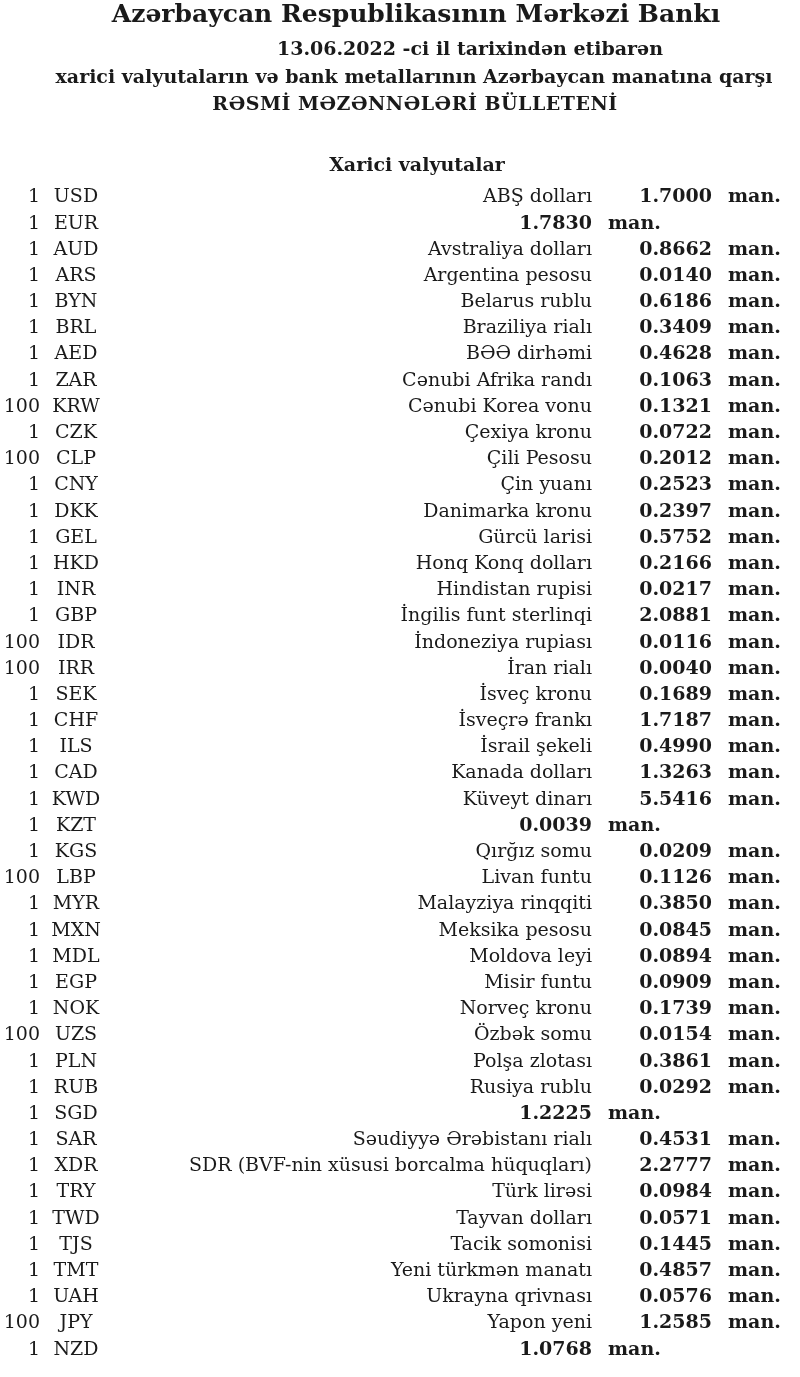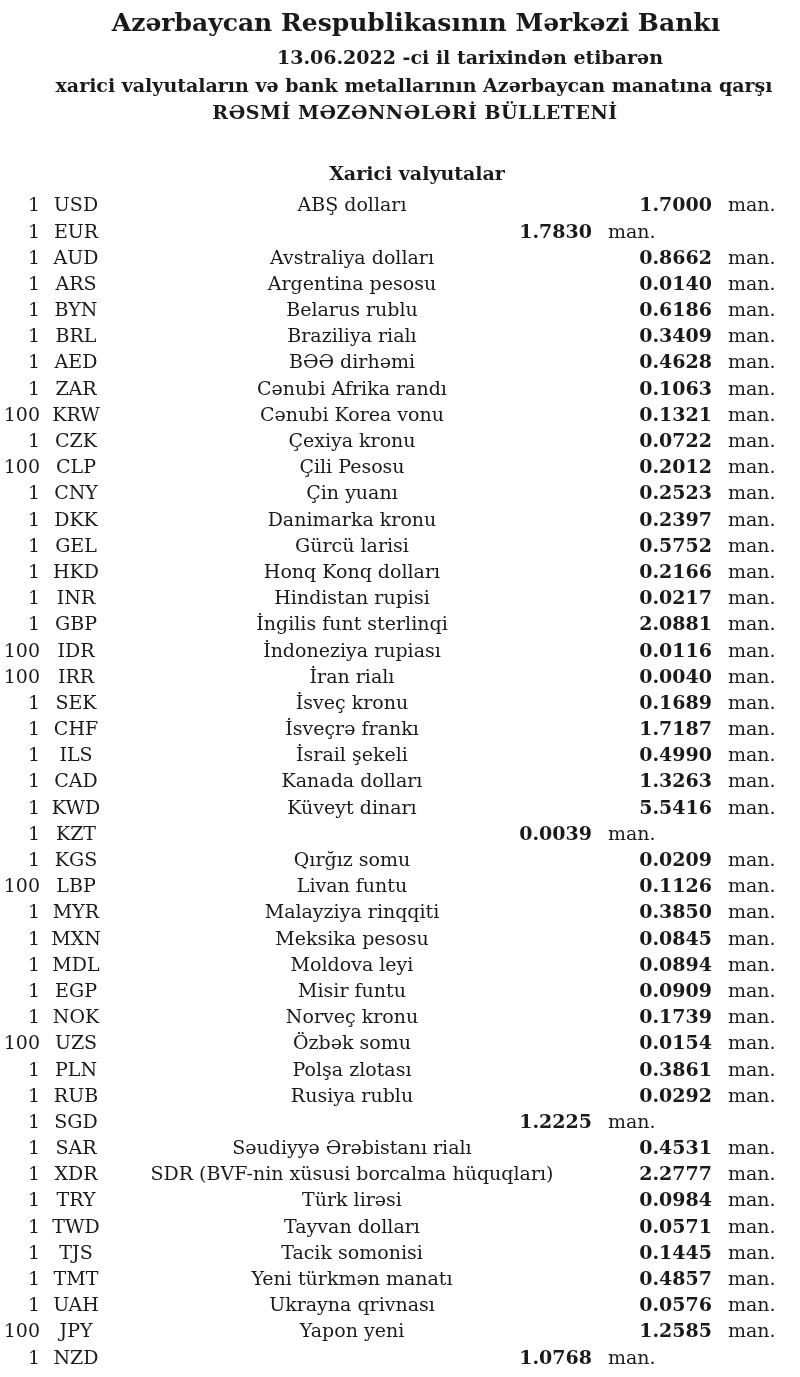--- a/index.html
+++ b/index.html
@@ -7,21 +7,21 @@
     position: relative;
     width: 800px;
     height: 1377px;
     margin: 0 auto;
     background: #ffffff;
     overflow: hidden;
     color: #1a1a1a;
     font-family: "DejaVu Serif", "Liberation Serif", serif;
     box-sizing: border-box;
   }
-  .header { padding-top: 9px; }
+  .header { }
   .t1 {
     text-align: center;
     transform: translateX(16px);
     font-size: 25px;
     font-weight: 700;
     line-height: 1.15;
   }
   .t2 {
     margin-top: 9px;
     text-align: center;
@@ -63,23 +63,23 @@
     display: grid;
     grid-template-columns: 40px 72px 1fr 120px 60px;
     align-items: baseline;
     height: 26.2px;
     line-height: 26.2px;
     font-size: 19px;
     white-space: nowrap;
   }
   .qty  { text-align: right; }
   .code { text-align: center; }
-  .name { text-align: center; overflow: hidden; }
+  .name { text-align: right; overflow: hidden; }
   .rate { text-align: right; font-weight: 700; }
-  .man  { padding-left: 16px; text-align: left; }
+  .man  { padding-left: 16px; text-align: left; font-weight: bold; }
 </style>
 </head>
 <body>
 
 <div class="page">
   <div class="header">
     <div class="t1">Azərbaycan Respublikasının Mərkəzi Bankı</div>
     <div class="t2">13.06.2022 -ci il tarixindən etibarən</div>
     <div class="t3">xarici valyutaların və bank metallarının Azərbaycan manatına qarşı</div>
     <div class="t4">RƏSMİ MƏZƏNNƏLƏRİ BÜLLETENİ</div>

